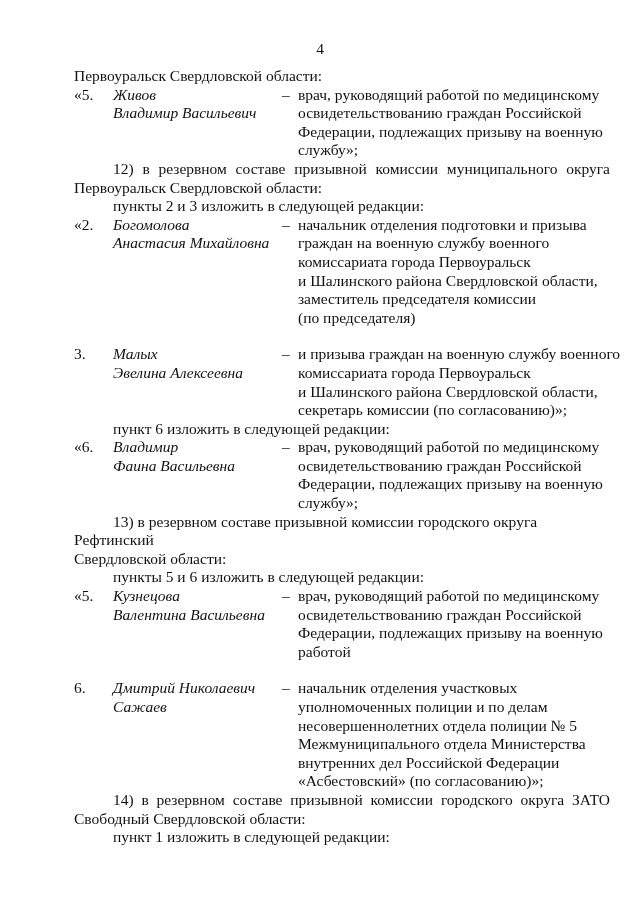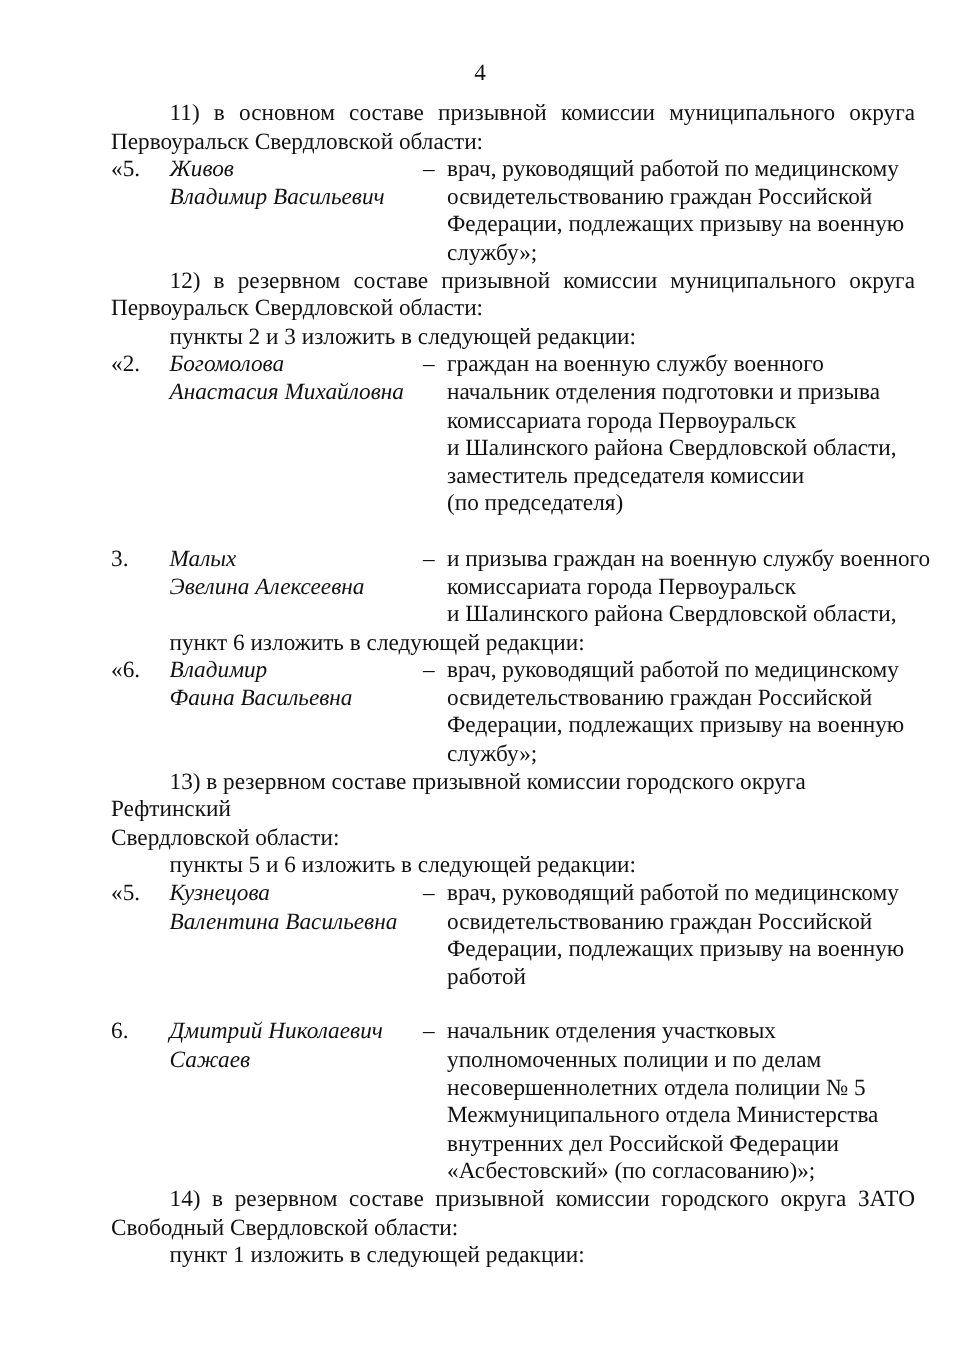--- a/index.html
+++ b/index.html
@@ -21,21 +21,20 @@
   .line { display: block; white-space: nowrap; }
   .gap { height: 18px; }
 </style>
 </head>
 <body>
 
 <div class="page-number">4</div>
 
 <div class="content">
 
-  <p class="para indent justify-full">11) в основном составе призывной комиссии муниципального округа</p>
   <p class="para">Первоуральск Свердловской области:</p>
   <div class="entry">
     <span class="num">«5.</span>
     <span class="name">
       <span class="line">Живов</span>
       <span class="line">Владимир Васильевич</span>
     </span>
     <span class="dash">–</span>
     <span class="desc">
       <span class="line">врач, руководящий работой по медицинскому</span>
@@ -49,40 +48,41 @@
   <p class="para">Первоуральск Свердловской области:</p>
   <p class="para indent">пункты 2 и 3 изложить в следующей редакции:</p>
   <div class="entry">
     <span class="num">«2.</span>
     <span class="name">
       <span class="line">Богомолова</span>
       <span class="line">Анастасия Михайловна</span>
     </span>
     <span class="dash">–</span>
     <span class="desc">
+      <span class="line">начальник отделения подготовки и призыва</span>
       <span class="line">граждан на военную службу военного</span>
-      <span class="line">начальник отделения подготовки и призыва</span>
       <span class="line">комиссариата города Первоуральск</span>
       <span class="line">и Шалинского района Свердловской области,</span>
       <span class="line">заместитель председателя комиссии</span>
       <span class="line">(по председателя)</span>
     </span>
   </div>
   <div class="gap"></div>
   <div class="entry">
     <span class="num">3.</span>
     <span class="name">
       <span class="line">Малых</span>
       <span class="line">Эвелина Алексеевна</span>
     </span>
     <span class="dash">–</span>
     <span class="desc">
       <span class="line">и призыва граждан на военную службу военного</span>
       <span class="line">комиссариата города Первоуральск</span>
       <span class="line">и Шалинского района Свердловской области,</span>
+      <span class="line">секретарь комиссии (по согласованию)»;</span>
     </span>
   </div>
   <p class="para indent">пункт 6 изложить в следующей редакции:</p>
   <div class="entry">
     <span class="num">«6.</span>
     <span class="name">
       <span class="line">Владимир</span>
       <span class="line">Фаина Васильевна</span>
     </span>
     <span class="dash">–</span>

